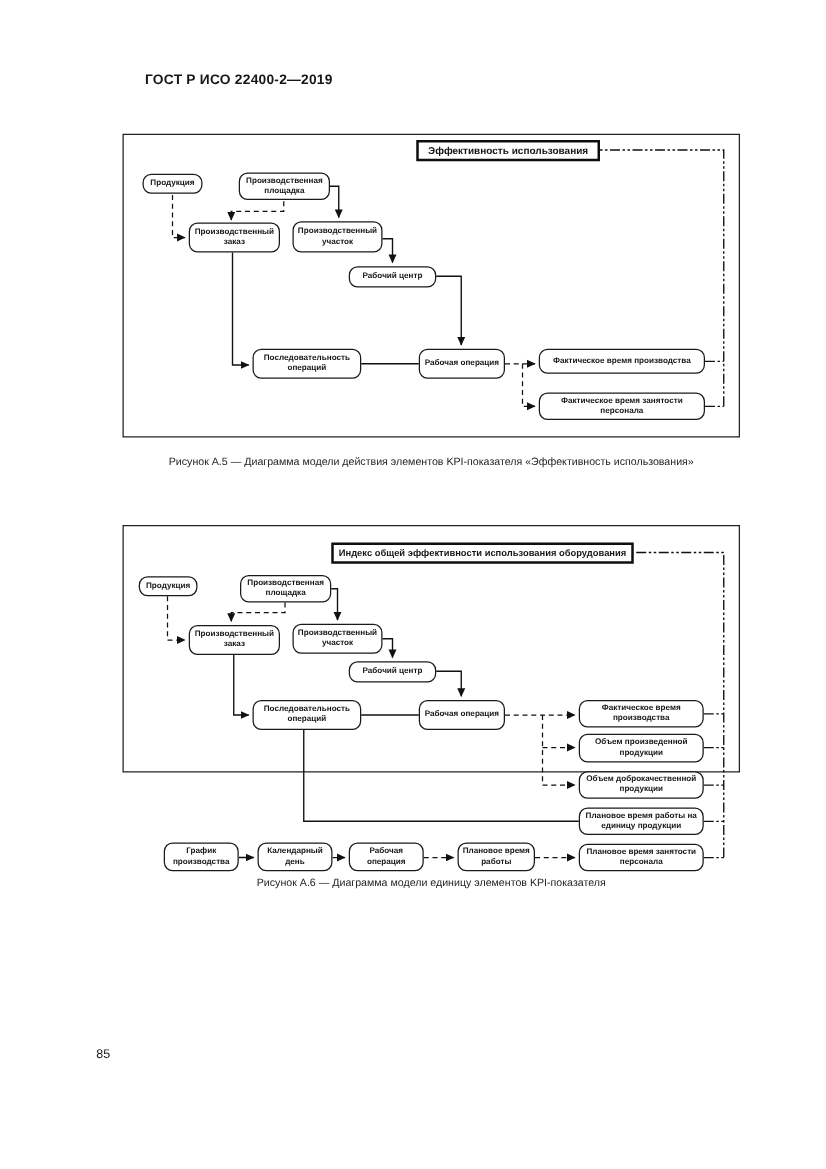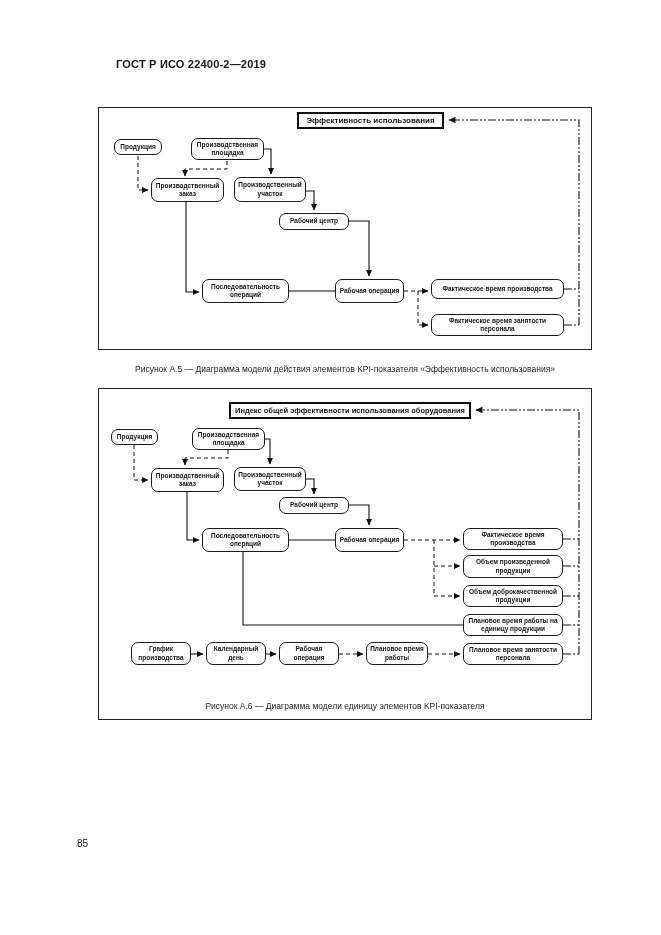--- a/index.html
+++ b/index.html
@@ -14,21 +14,21 @@
   .fig svg{position:absolute;left:0;top:0;}
   .node{
     position:absolute;border:1.2px solid #1a1a1a;border-radius:7px;background:#fff;
     display:flex;align-items:center;justify-content:center;text-align:center;
     font-size:6.5px;font-weight:bold;line-height:1.25;padding:1px 3px;box-sizing:border-box;
     z-index:2;
   }
   .title-node{
     position:absolute;border:2px solid #0e0e0e;background:#fff;border-radius:0;
     display:flex;align-items:center;justify-content:center;text-align:center;
-    font-weight:bold;box-sizing:border-box;z-index:2;
+    font-weight:bold;box-sizing:border-box;z-index:2;margin-left:36px;
   }
   .caption{position:absolute;text-align:center;font-size:8.5px;color:#242424;line-height:1.45;}
 </style>
 </head>
 <body>
 
 <div class="header">ГОСТ Р ИСО 22400-2—2019</div>
 
 <div class="fig" style="left:98px;top:107px;width:494px;height:243px;">
   <svg width="494" height="243" viewBox="0 0 494 243">
@@ -61,21 +61,21 @@
   <div class="node" style="left:135px;top:69px;width:72px;height:25px;">Производственный участок</div>
   <div class="node" style="left:180px;top:105px;width:70px;height:17px;">Рабочий центр</div>
   <div class="node" style="left:103px;top:171px;width:87px;height:24px;">Последовательность операций</div>
   <div class="node" style="left:236px;top:171px;width:69px;height:24px;">Рабочая операция</div>
   <div class="node" style="left:332px;top:171px;width:133px;height:20px;">Фактическое время производства</div>
   <div class="node" style="left:332px;top:206px;width:133px;height:22px;padding:1px 14px;">Фактическое время занятости персонала</div>
 </div>
 
 <div class="caption" style="left:50px;top:363px;width:590px;">Рисунок А.5 — Диаграмма модели действия элементов KPI-показателя «Эффективность использования»</div>
 
-<div class="fig" style="left:98px;top:388px;width:494px;height:332px;">
+<div class="fig" style="left:98px;top:420px;width:494px;height:198px;">
   <svg width="494" height="282" viewBox="0 0 494 282">
     <defs>
       <marker id="arr2" markerWidth="8" markerHeight="8" refX="6.5" refY="4" orient="auto" markerUnits="userSpaceOnUse">
         <path d="M0,0.8 L7,4 L0,7.2 z" fill="#111"></path>
       </marker>
     </defs>
 
     <path d="M480,265 L480,21 L377,21" fill="none" stroke="#111" stroke-width="1.1" stroke-dasharray="8 2 2 2 2 2" marker-end="url(#arr2)"></path>
     <path d="M464,150 L480,150" fill="none" stroke="#111" stroke-width="1" stroke-dasharray="8 2 2 2 2 2"></path>
     <path d="M464,177 L480,177" fill="none" stroke="#111" stroke-width="1" stroke-dasharray="8 2 2 2 2 2"></path>

